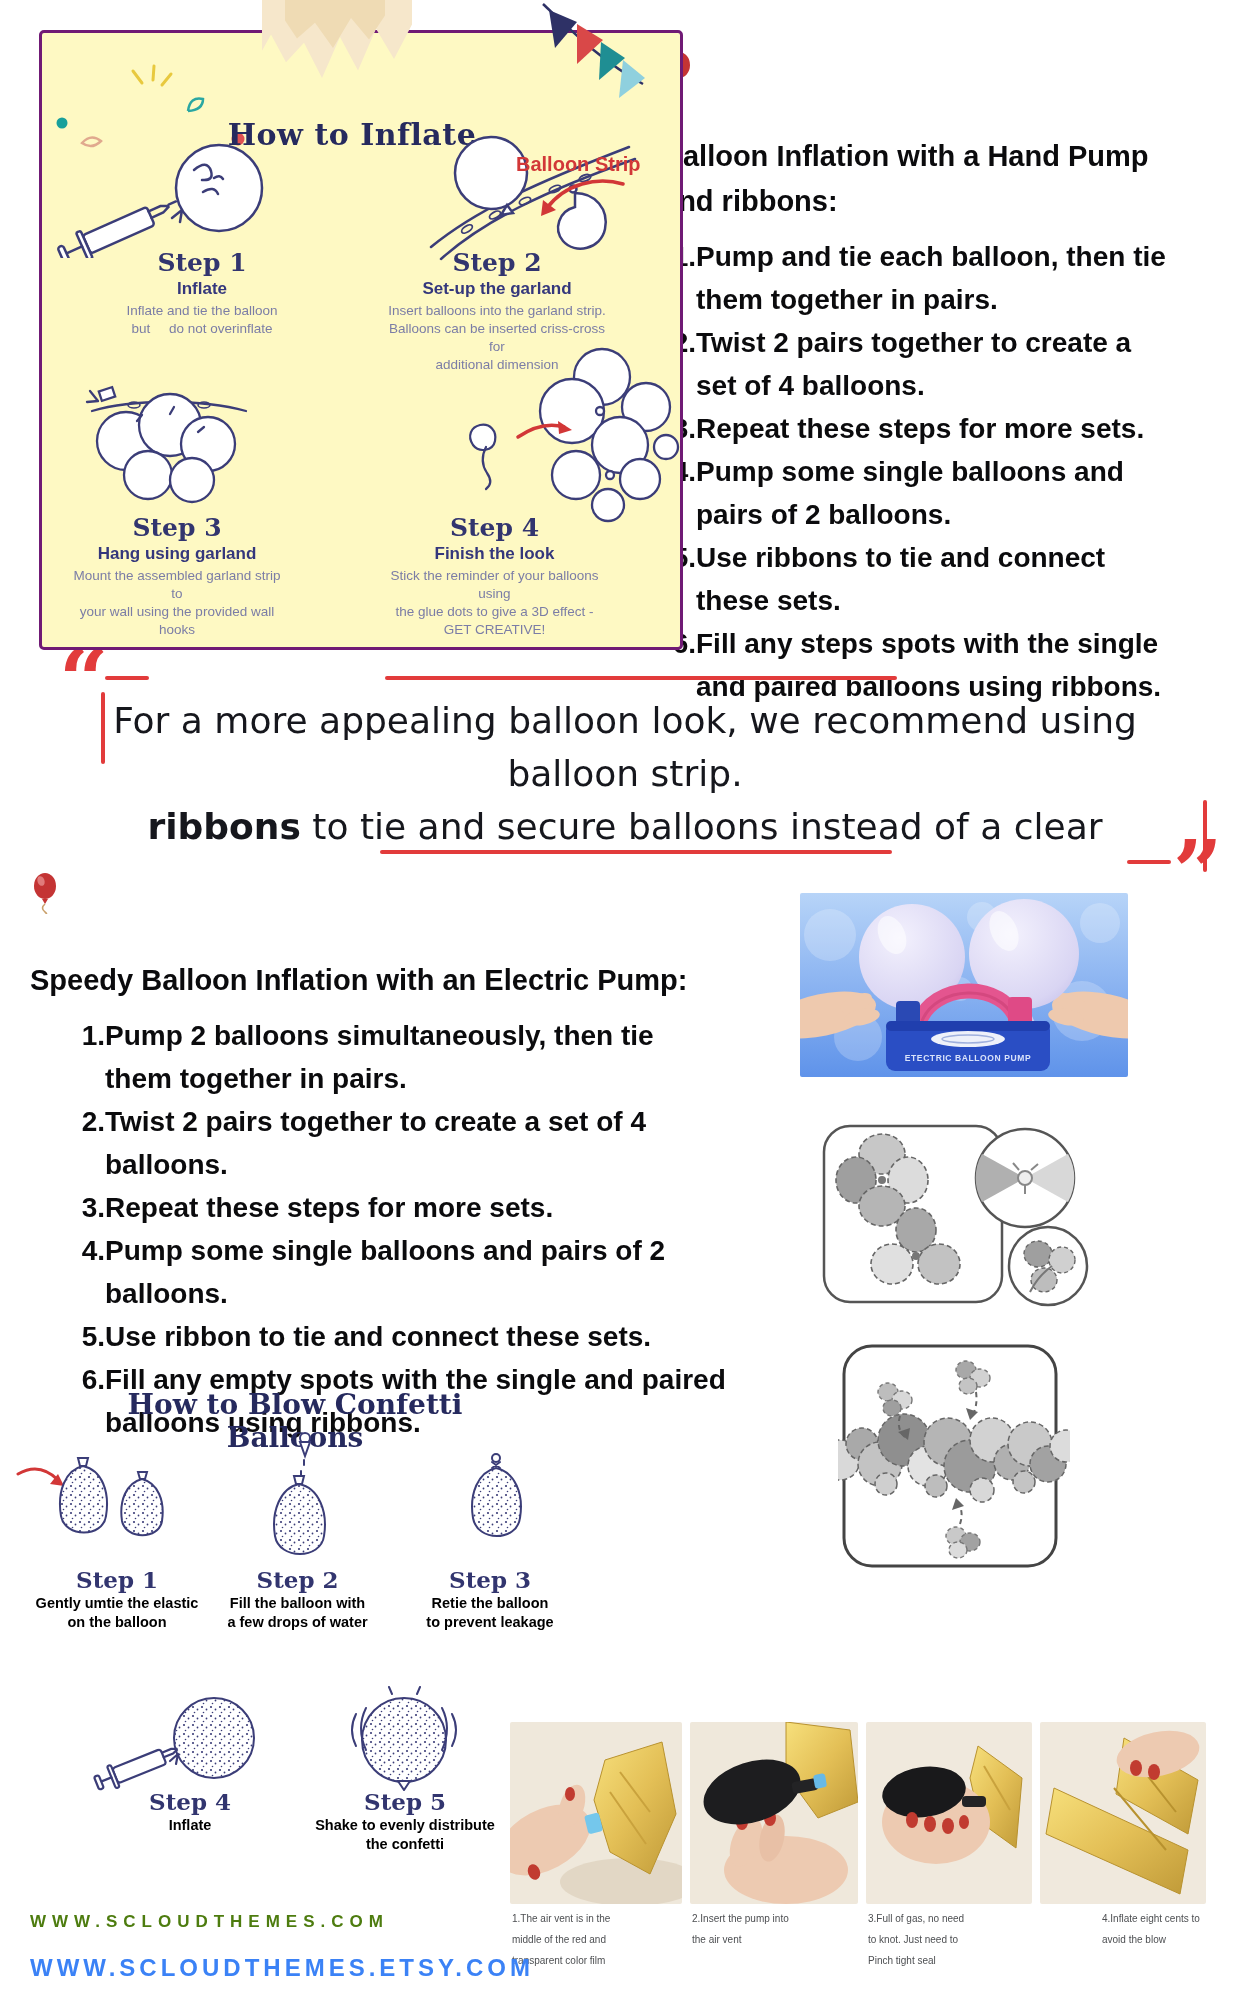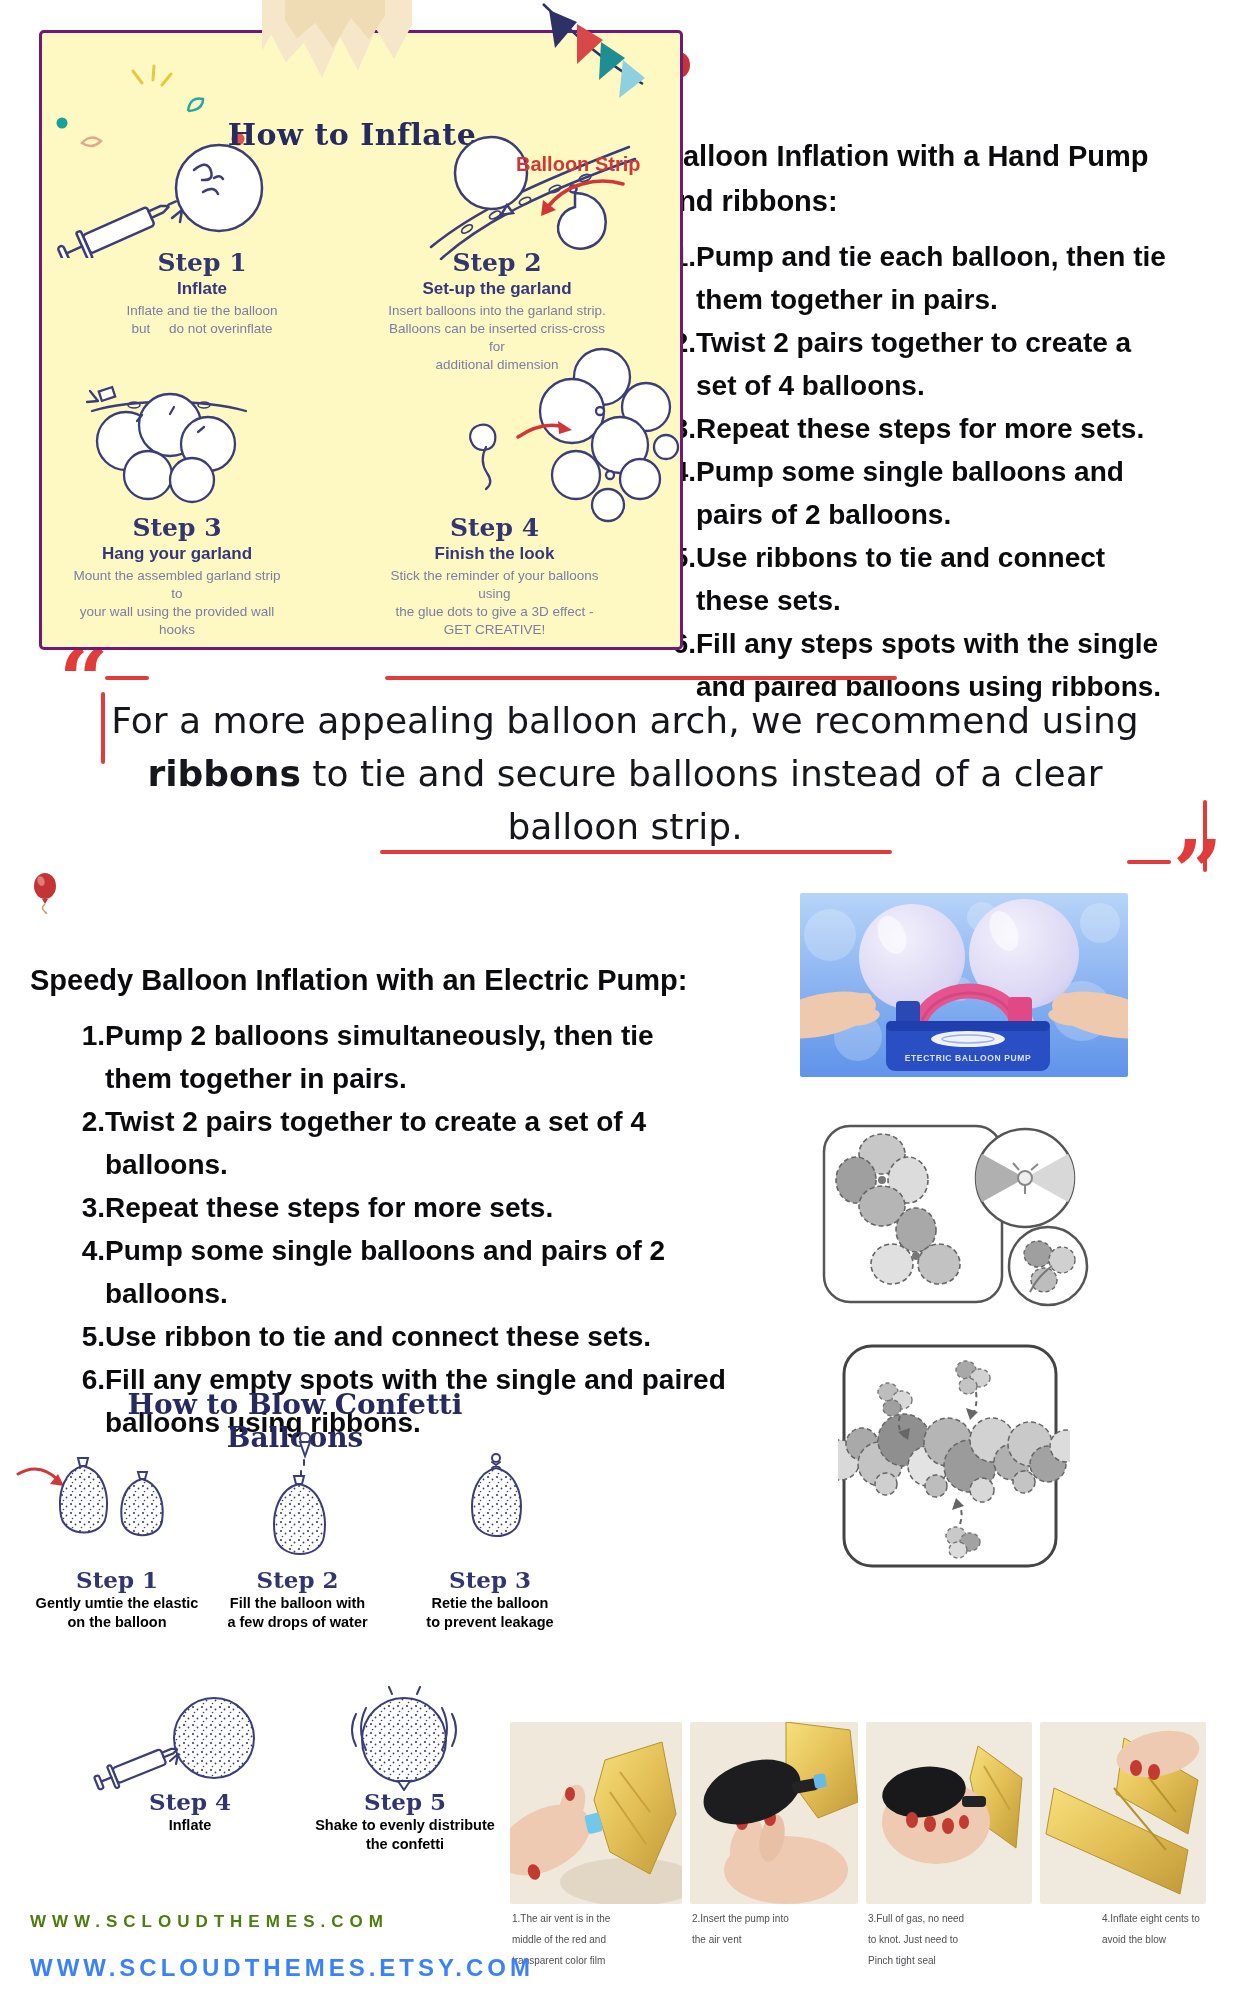--- a/index.html
+++ b/index.html
@@ -163,21 +163,21 @@
       <circle cx="42" cy="92" r="29" fill="#fff"></circle>
       <circle cx="86" cy="76" r="31" fill="#fff"></circle>
       <circle cx="124" cy="95" r="27" fill="#fff"></circle>
       <circle cx="64" cy="126" r="24" fill="#fff"></circle>
       <circle cx="108" cy="131" r="22" fill="#fff"></circle>
       <path d="M58 66 l-5 6 m37 -14 l-4 7 m34 13 l-6 5"></path>
     </g>
   </svg>
   <div class="abs step-cap" style="left:30px;top:480px;width:210px">
     <div class="step-name">Step 3</div>
-    <div class="step-sub">Hang your garland</div>
+    <div class="step-sub">Hang using garland</div>
     <div class="step-desc">Mount the assembled garland strip to
 your wall using the provided wall hooks</div>
   </div>
 
   <svg class="abs" style="left:418px;top:306px" width="225" height="185" viewBox="0 0 225 185">
     <g fill="#fff" stroke="#3b3d78" stroke-width="2.3">
       <circle cx="142" cy="38" r="28"></circle>
       <circle cx="186" cy="68" r="24"></circle>
       <circle cx="112" cy="72" r="32"></circle>
       <circle cx="160" cy="106" r="28"></circle>
@@ -238,23 +238,23 @@
 and paired balloons using ribbons.</li>
   </ol>
 </div>
 
 <div class="abs" style="left:55px;top:650px;width:1140px;height:245px">
   <div class="abs quote-mark" style="left:4px;top:0">“</div>
   <div class="abs rline" style="left:50px;top:26px;width:44px"></div>
   <div class="abs rline" style="left:330px;top:26px;width:512px"></div>
   <div class="abs rvbar" style="left:46px;top:42px;height:72px"></div>
   <div class="abs quote-text" style="left:0;top:44px;width:1140px">
-    <div>For a more appealing balloon arch, we recommend using</div>
+    <div>For a more appealing balloon look, we recommend using</div>
+    <div>balloon strip.</div>
     <div><b>ribbons</b><span> to tie and secure balloons instead of a clear</span></div>
-    <div>balloon strip.</div>
   </div>
   <div class="abs rline" style="left:325px;top:200px;width:512px"></div>
   <div class="abs rvbar" style="left:1148px;top:150px;height:72px"></div>
   <div class="abs rline" style="left:1072px;top:210px;width:44px"></div>
   <div class="abs quote-mark" style="left:1118px;top:192px">”</div>
 </div>
 
 <div class="abs sec" style="left:30px;top:868px;width:745px">
   <div class="sec-head ind38">
     <svg class="abs" style="left:0;top:4px" width="30" height="42" viewBox="0 0 30 42">

